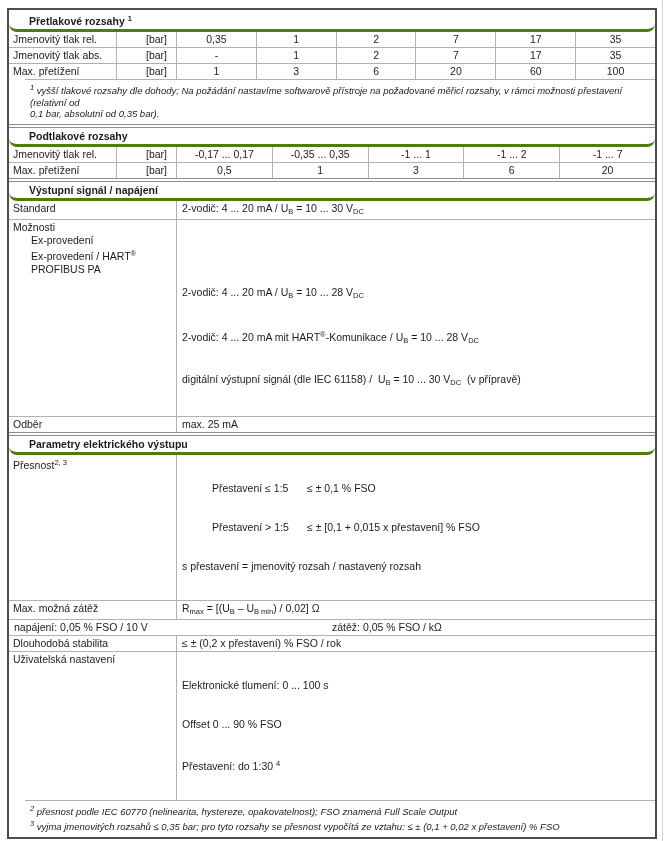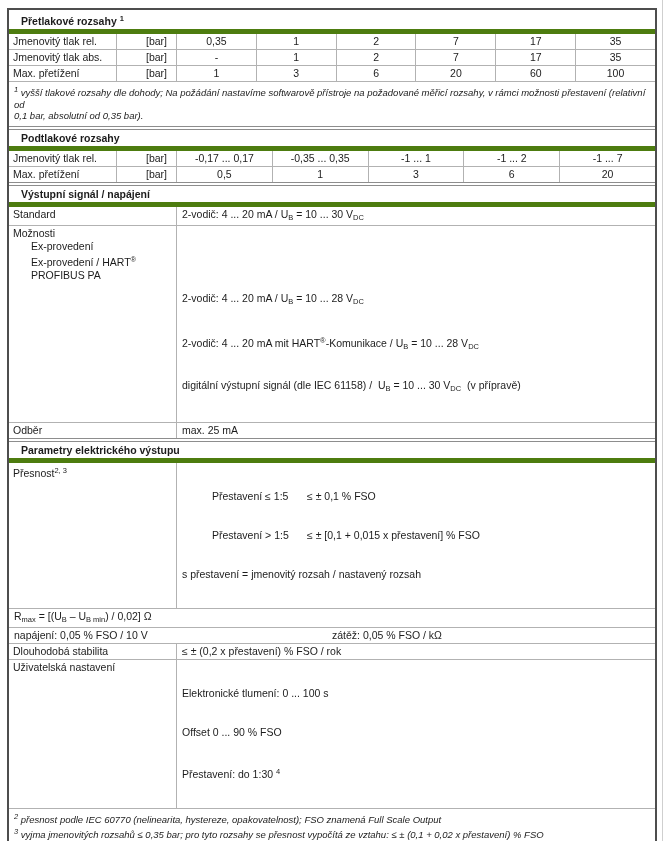--- a/index.html
+++ b/index.html
@@ -4,39 +4,39 @@
 <style>
   html,body{margin:0;padding:0;width:665px;height:841px;background:#ffffff;overflow:hidden;}
   body{font-family:"Liberation Sans",sans-serif;color:#1c1c1c;}
   .page-edge{position:absolute;right:2px;top:0;bottom:0;width:1px;background:#cfcfcf;}
   .sheet{position:absolute;left:7px;top:8px;width:650px;box-sizing:border-box;
          border:2px solid #4e4e4e;background:#ffffff;display:flex;flex-direction:column;gap:2px;
          font-size:10.5px;line-height:13px;}
   .sec{border-top:1px solid #8d8d8d;border-bottom:1px solid #8d8d8d;background:#fff;}
   .sec:first-child{border-top:none;}
   .sec:last-child{border-bottom:none;}
-  .hd{font-weight:bold;font-size:10.5px;padding:2px 12px 1px;border-bottom:5px solid #4d7c0f;}
+  .hd{font-weight:bold;font-size:10.5px;padding:2px 20px 1px;border-bottom:3px solid #4d7c0f;border-radius:8px;}
   .row{display:flex;align-items:stretch;min-height:14px;}
   .row + .row{border-top:1px solid #b2b2b2;justify-content:space-between;}
   .lb{flex:0 0 168px;box-sizing:border-box;padding:1px 4px;border-right:1px solid #b2b2b2;}
   .lb.narrow{flex:0 0 108px;}
   .un{flex:0 0 60px;box-sizing:border-box;text-align:right;padding:1px 9px 1px 2px;border-right:1px solid #b2b2b2;}
   .cells{flex:1;display:flex;}
   .cl{flex:1;text-align:center;padding:1px 2px;border-right:1px solid #b2b2b2;}
   .cl:last-child{border-right:none;}
   .vl{flex:1;padding:1px 5px;white-space:pre-wrap;}
   .split{flex:1;display:flex;padding:1px 5px;}
   .split .a{flex:0 0 50%;}
   .split .b{flex:1;}
   .between{flex:1;display:flex;justify-content:space-between;padding:1px 5px;}
   .ind{padding-left:18px;}
   .fw95{display:inline-block;width:95px;padding-left:30px;}
   sub{font-size:7.5px;vertical-align:-2px;}
   sup{font-size:7.5px;vertical-align:4px;}
-  .fn{font-style:italic;font-size:9.5px;line-height:11.5px;padding:2px 5px 3px;border-top:1px solid #b2b2b2;}
+  .fn{font-style:italic;font-size:9.5px;line-height:11.5px;padding:2px 5px 3px;border-top:1px solid #b2b2b2;margin-left:16px;}
   .fn div{margin:0 0 1px;}
 </style>
 </head>
 <body>
 
 <div class="page-edge"></div>
 
 <div class="sheet">
 
   <div class="sec">
@@ -138,20 +138,21 @@
     <div class="hd">Parametry elektrického výstupu</div>
     <div class="row">
       <div class="lb"><span>Přesnost</span><sup>2, 3</sup></div>
       <div class="vl">
         <div><span class="fw95">Přestavení ≤ 1:5</span><span>≤ ± 0,1 % FSO</span></div>
         <div><span class="fw95">Přestavení &gt; 1:5</span><span>≤ ± [0,1 + 0,015 x přestavení] % FSO</span></div>
         <div>s přestavení = jmenovitý rozsah / nastavený rozsah</div>
       </div>
     </div>
     <div class="row">
+      <div class="lb">Max. možná zátěž</div>
       <div class="split">
         <span class="a"><span>R</span><sub>max</sub><span> = [(U</span><sub>B</sub><span> – U</span><sub>B min</sub><span>) / 0,02] Ω</span></span>
       </div>
     </div>
     <div class="row">
       <div class="split">
         <span class="a">napájení: 0,05 % FSO / 10 V</span>
         <span class="b">zátěž: 0,05 % FSO / kΩ</span>
       </div>
     </div>

